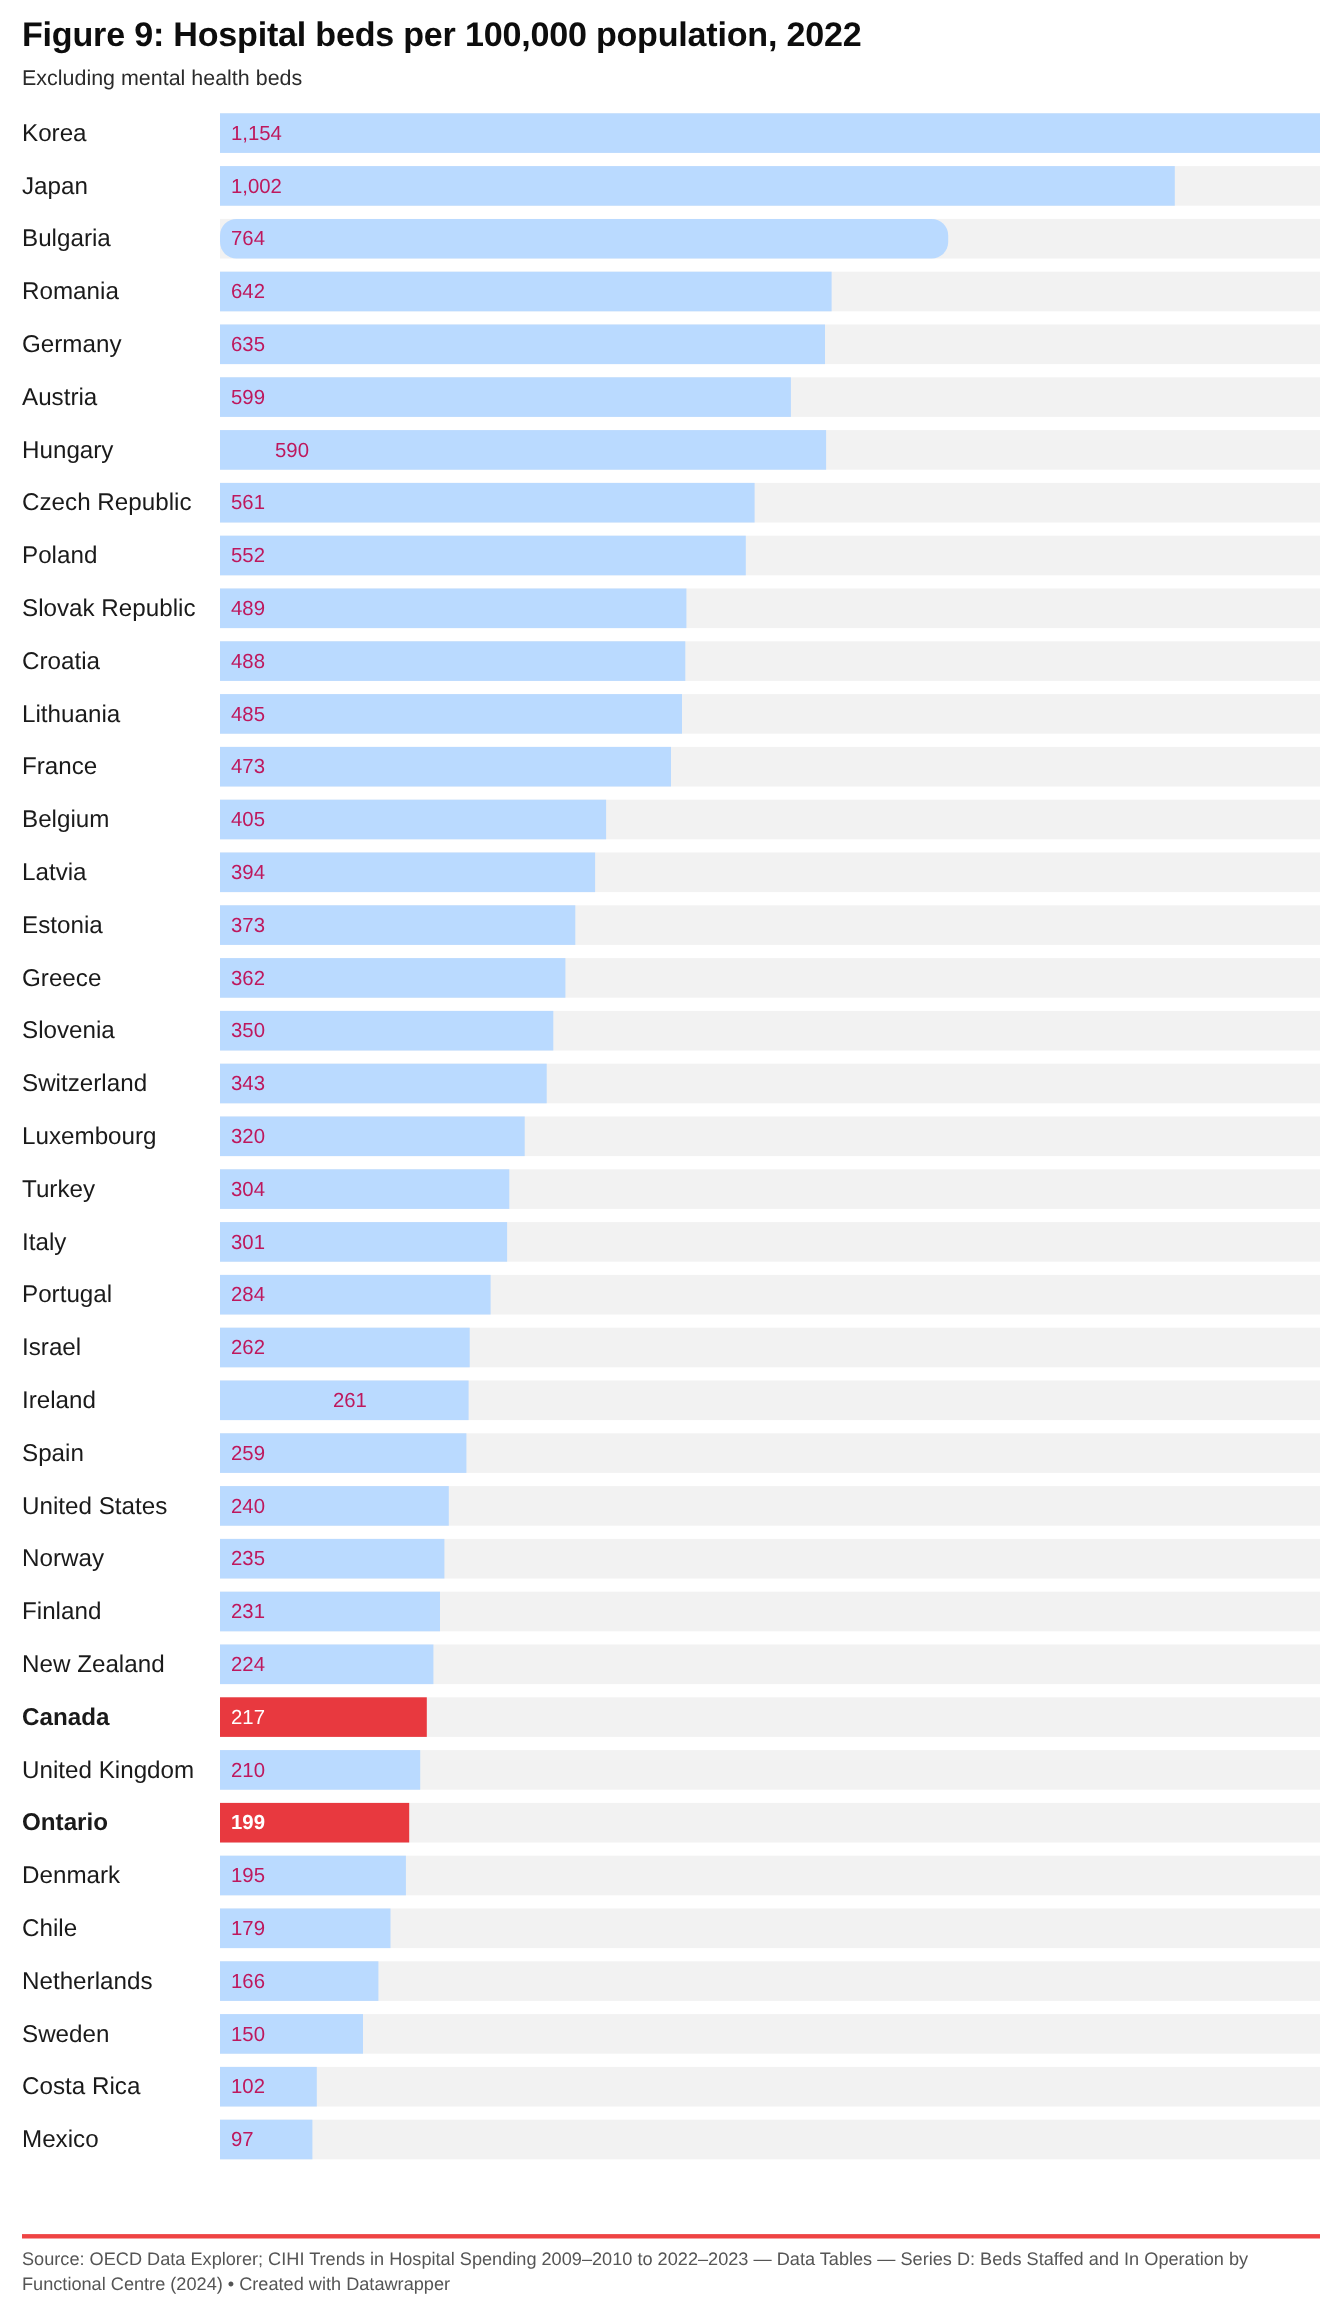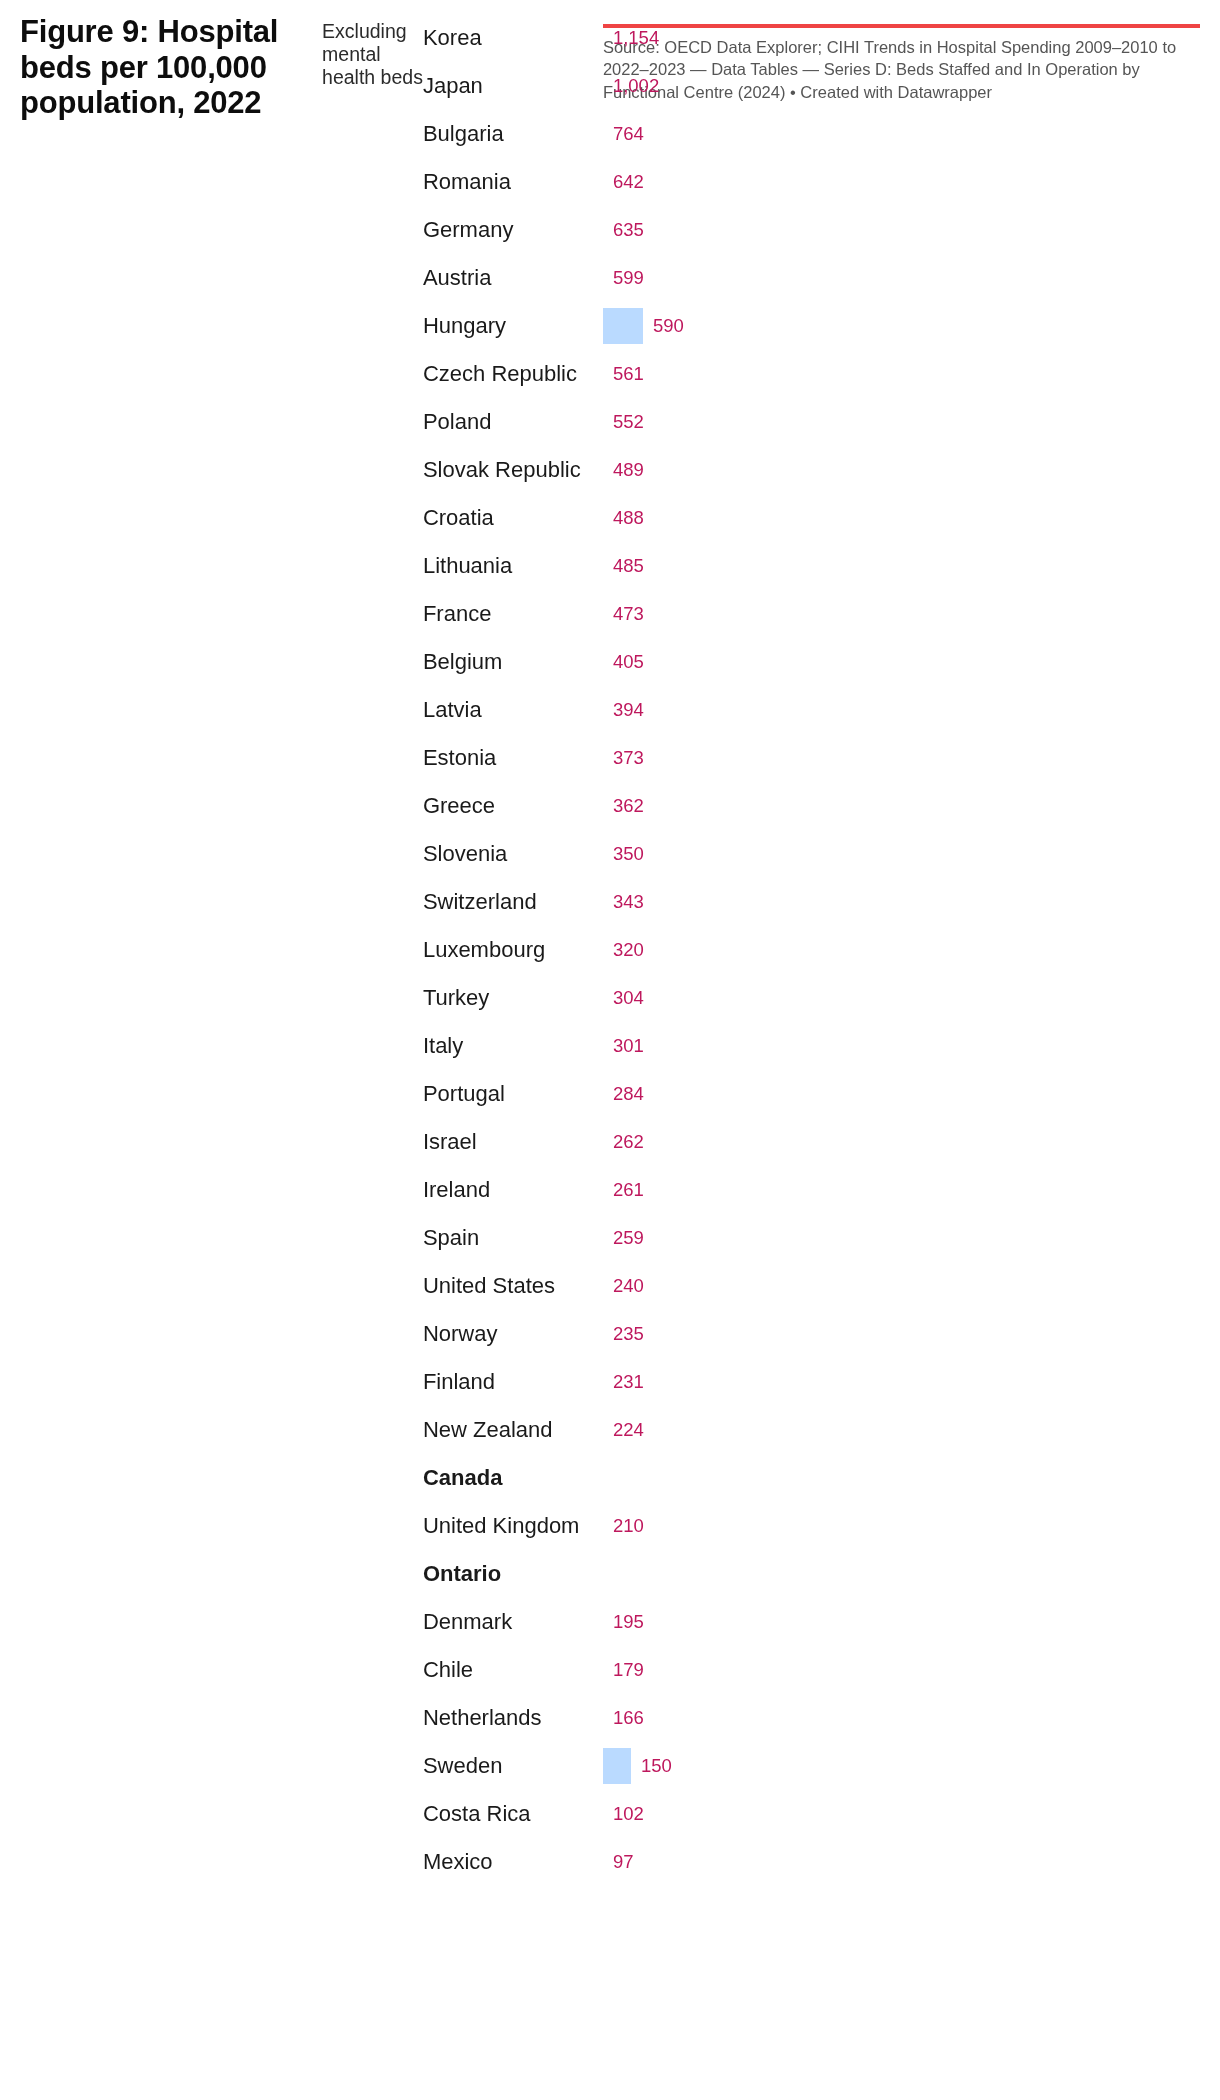--- a/index.html
+++ b/index.html
@@ -14,20 +14,21 @@
     color: #1a1a1a;
     position: relative;
     overflow: hidden;
   }
   .page {
     width: 1220px;
     height: 2100px;
     box-sizing: border-box;
     padding: 14px 20px 0 20px;
     display: flex;
+    flex-direction: column;
   }
   .chart-title {
     font-size: 31px;
     font-weight: bold;
     letter-spacing: -0.2px;
     line-height: 1.15;
     color: #0d0d0d;
     margin: 0 0 4px 0;
   }
   .chart-subtitle {
@@ -293,21 +294,21 @@
         <div class="row-label">Israel</div>
         <div class="row-track">
           <div class="row-bar" style="width: 22.7036%;">
             <span class="row-value">262</span>
           </div>
         </div>
       </div>
       <div class="row">
         <div class="row-label">Ireland</div>
         <div class="row-track">
-          <div class="row-bar" style="width: 22.617%;">
+          <div class="row-bar" style="width: 22.617%; justify-content: center;">
             <span class="row-value">261</span>
           </div>
         </div>
       </div>
       <div class="row">
         <div class="row-label">Spain</div>
         <div class="row-track">
           <div class="row-bar" style="width: 22.4437%;">
             <span class="row-value">259</span>
           </div>
@@ -389,21 +390,21 @@
         <div class="row-label">Netherlands</div>
         <div class="row-track">
           <div class="row-bar" style="width: 14.3847%;">
             <span class="row-value">166</span>
           </div>
         </div>
       </div>
       <div class="row">
         <div class="row-label">Sweden</div>
         <div class="row-track">
-          <div class="row-bar" style="width: 12.9983%; padding-left: 28px;">
+          <div class="row-bar" style="width: 12.9983%;">
             <span class="row-value">150</span>
           </div>
         </div>
       </div>
       <div class="row">
         <div class="row-label">Costa Rica</div>
         <div class="row-track">
           <div class="row-bar" style="width: 8.83882%;">
             <span class="row-value">102</span>
           </div>

